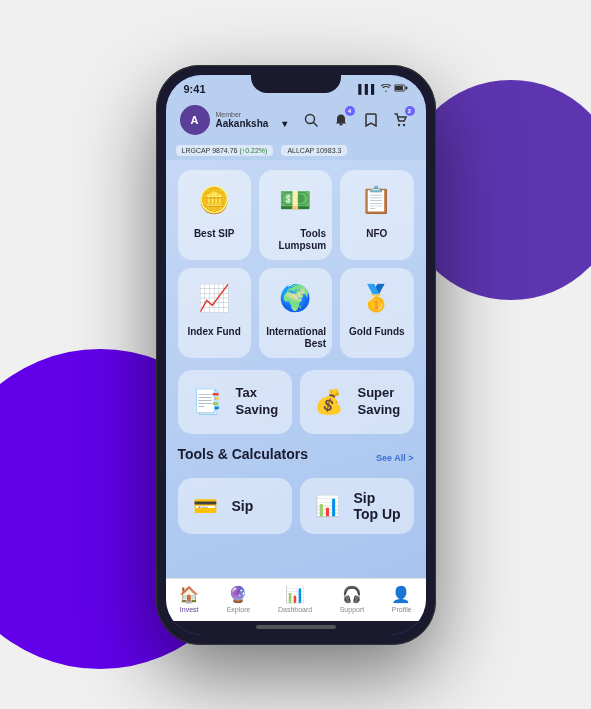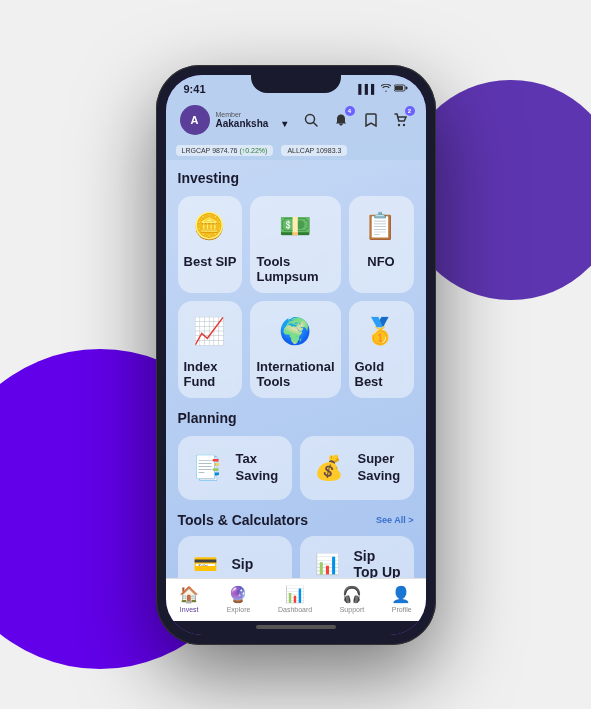--- a/index.html
+++ b/index.html
@@ -191,24 +191,24 @@
     }
     .invest-card-icon {
       width: 42px;
       height: 42px;
       display: flex;
       align-items: center;
       justify-content: center;
       font-size: 26px;
     }
     .invest-card-label {
-      font-size: 13px;
+      font-size: 10px;
       font-weight: 600;
       color: #1a1a2e;
-      text-align: left;
+      text-align: right;
       line-height: 1.2;
     }
 
     
     .planning-grid {
       display: grid;
       grid-template-columns: repeat(2, 1fr);
       gap: 8px;
       margin-bottom: 12px;
     }
@@ -390,21 +390,20 @@
         <span class="ticker-up">(↑0.22%)</span>
       </div>
       <div class="ticker-item">
         <span>ALLCAP</span>
         <span> 10983.3</span>
       </div>
     </div>
 
     <div class="main-content">
 
-      <div class="section-title">Investing</div>
       <div class="invest-grid">
 
         <div class="invest-card">
           <div class="invest-card-icon">🪙</div>
           <div class="invest-card-label">Best SIP</div>
         </div>
 
         <div class="invest-card">
           <div class="invest-card-icon">💵</div>
           <div class="invest-card-label">Tools Lumpsum</div>
@@ -415,47 +414,46 @@
           <div class="invest-card-label">NFO</div>
         </div>
 
         <div class="invest-card">
           <div class="invest-card-icon">📈</div>
           <div class="invest-card-label">Index Fund</div>
         </div>
 
         <div class="invest-card">
           <div class="invest-card-icon">🌍</div>
-          <div class="invest-card-label">International Tools</div>
+          <div class="invest-card-label">International Best</div>
         </div>
 
         <div class="invest-card">
           <div class="invest-card-icon">🥇</div>
-          <div class="invest-card-label">Gold Best</div>
-        </div>
-
-      </div>
-
-      <div class="section-title">Planning</div>
+          <div class="invest-card-label">Gold Funds</div>
+        </div>
+
+      </div>
+
       <div class="planning-grid">
 
         <div class="planning-card">
           <div class="planning-icon">📑</div>
           <div class="planning-label">Tax<br>Saving</div>
         </div>
 
         <div class="planning-card">
           <div class="planning-icon">💰</div>
           <div class="planning-label">Super<br>Saving</div>
         </div>
 
       </div>
 
       <div class="tools-header">
-        <div class="section-title" style="margin-bottom:0">Tools &amp; Calculators</div>
+        <div class="section-title" style="margin-bottom:8px">Tools &amp; Calculators</div>
         <span class="see-all">See All &gt;</span>
       </div>
       <div class="tools-grid">
 
         <div class="tool-card">
           <div class="tool-icon">💳</div>
           <div class="tool-label">Sip</div>
         </div>
 
         <div class="tool-card">

